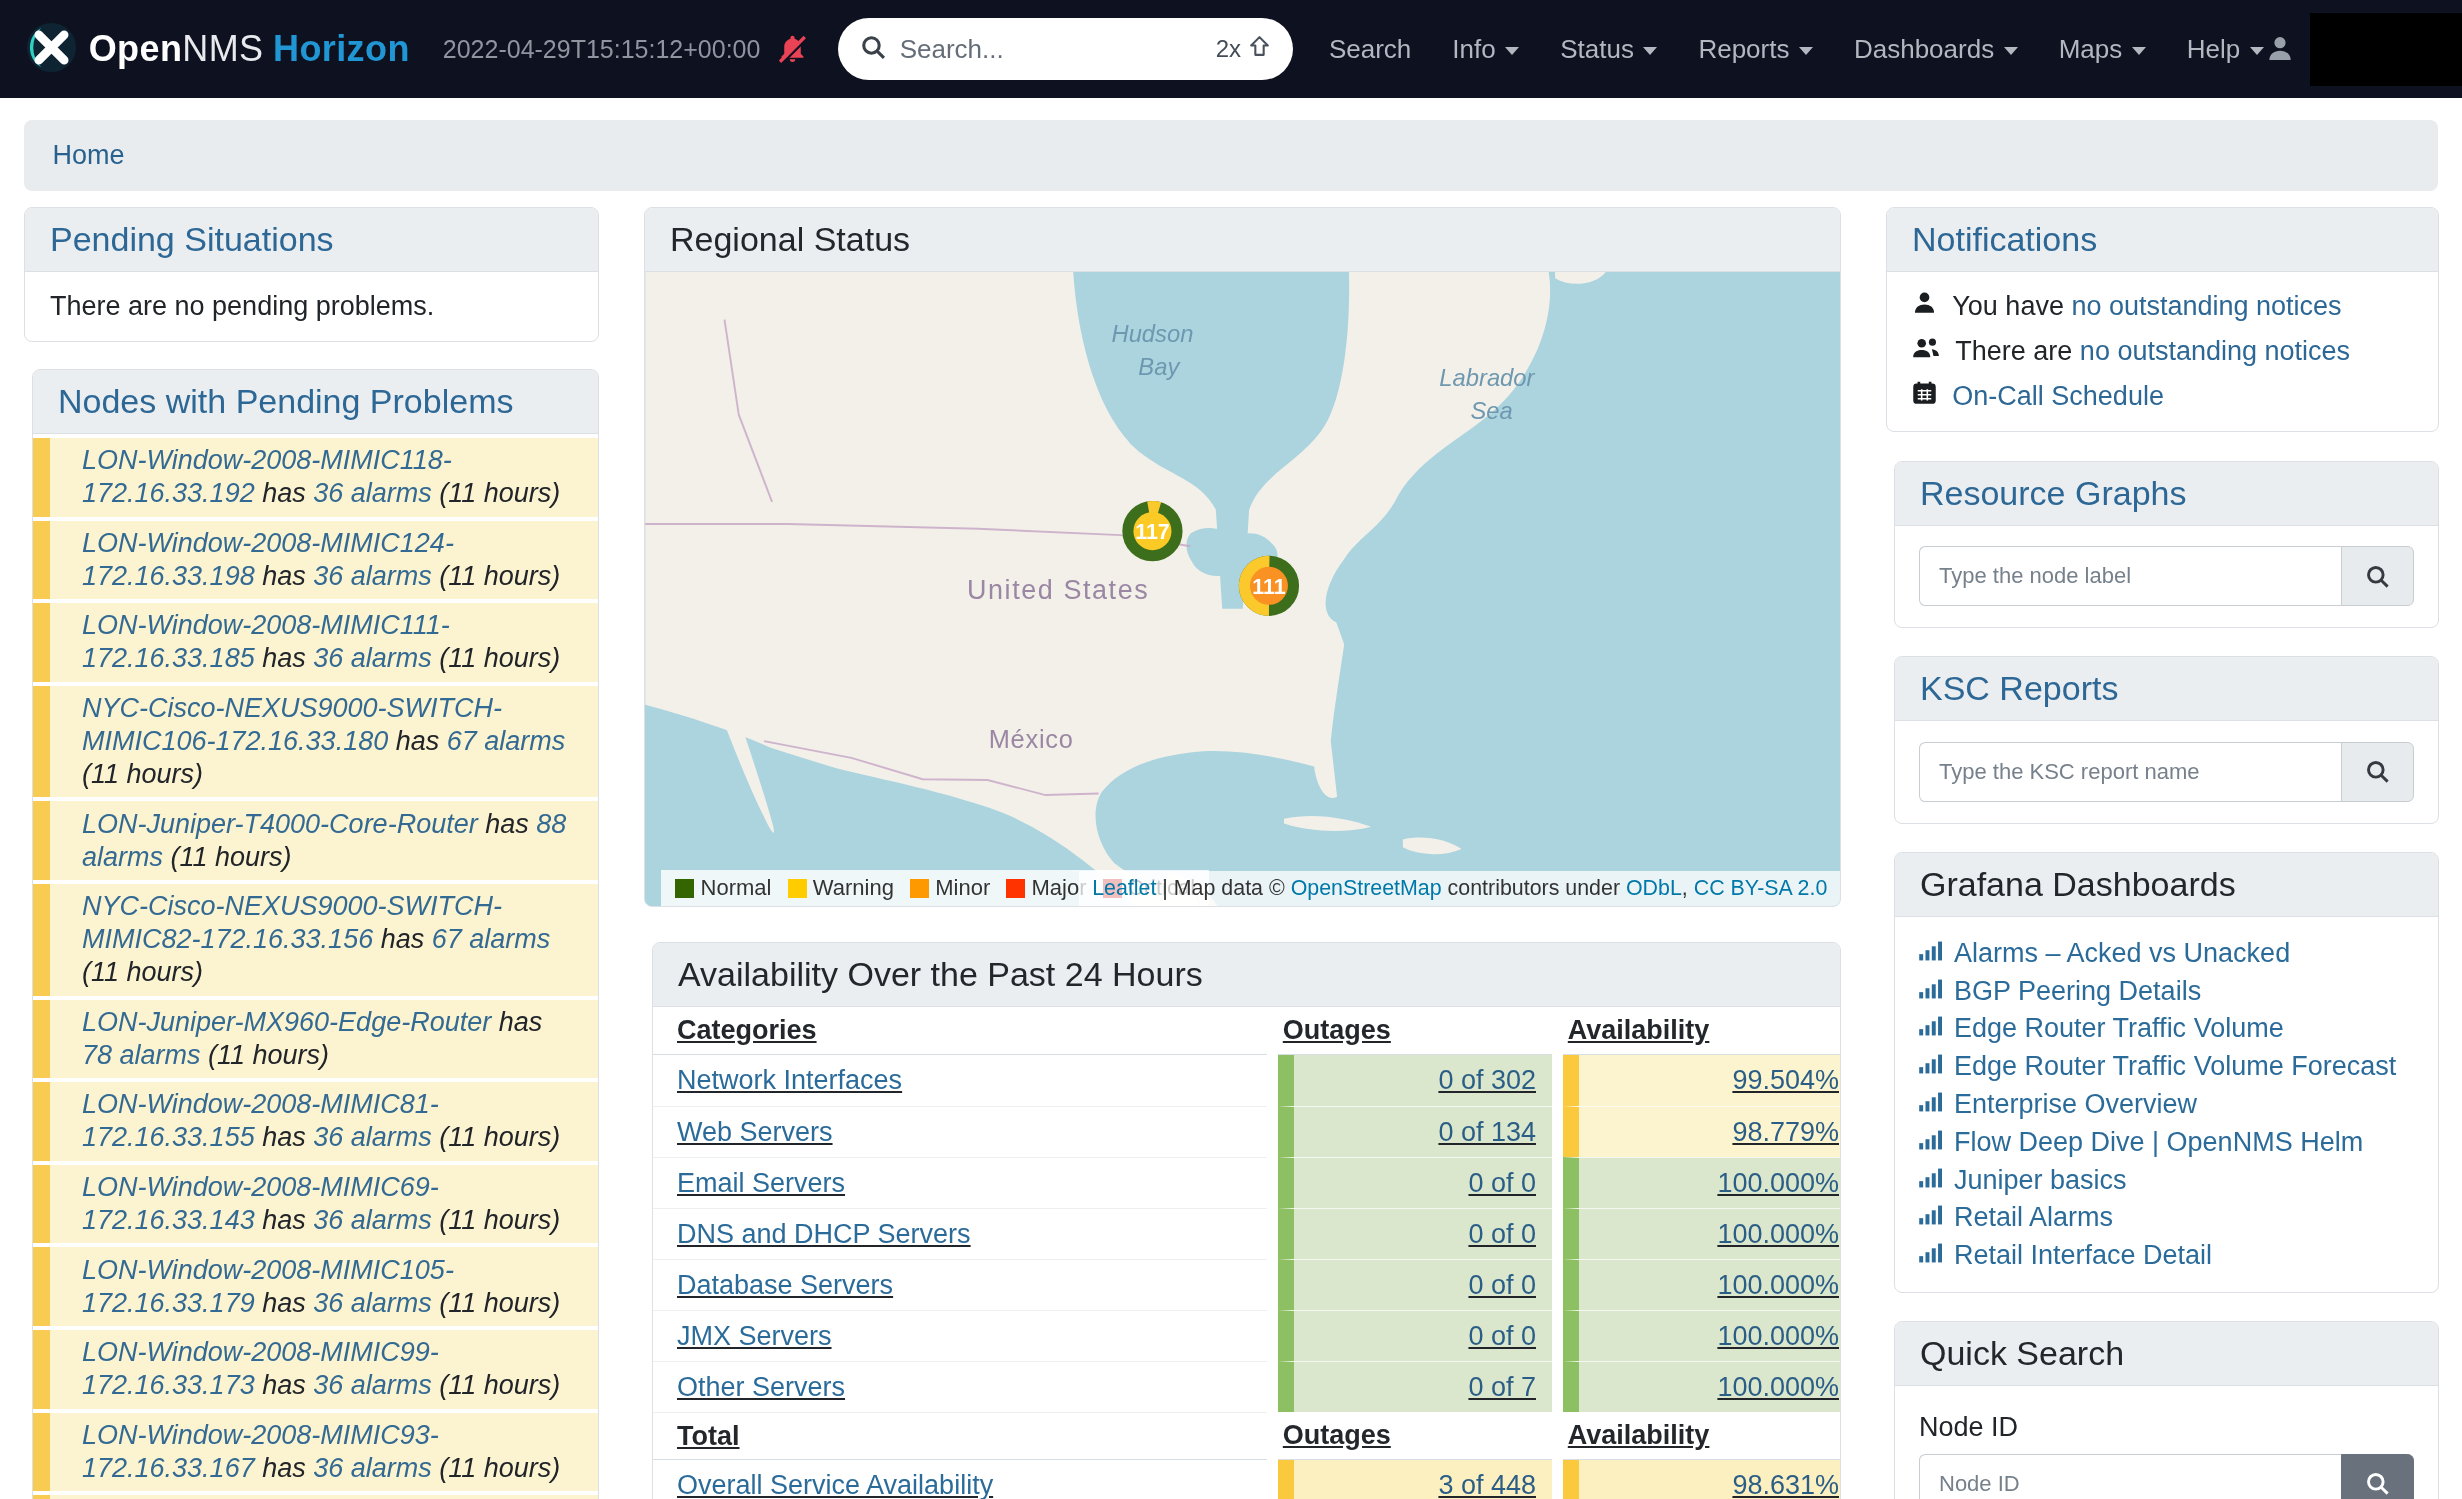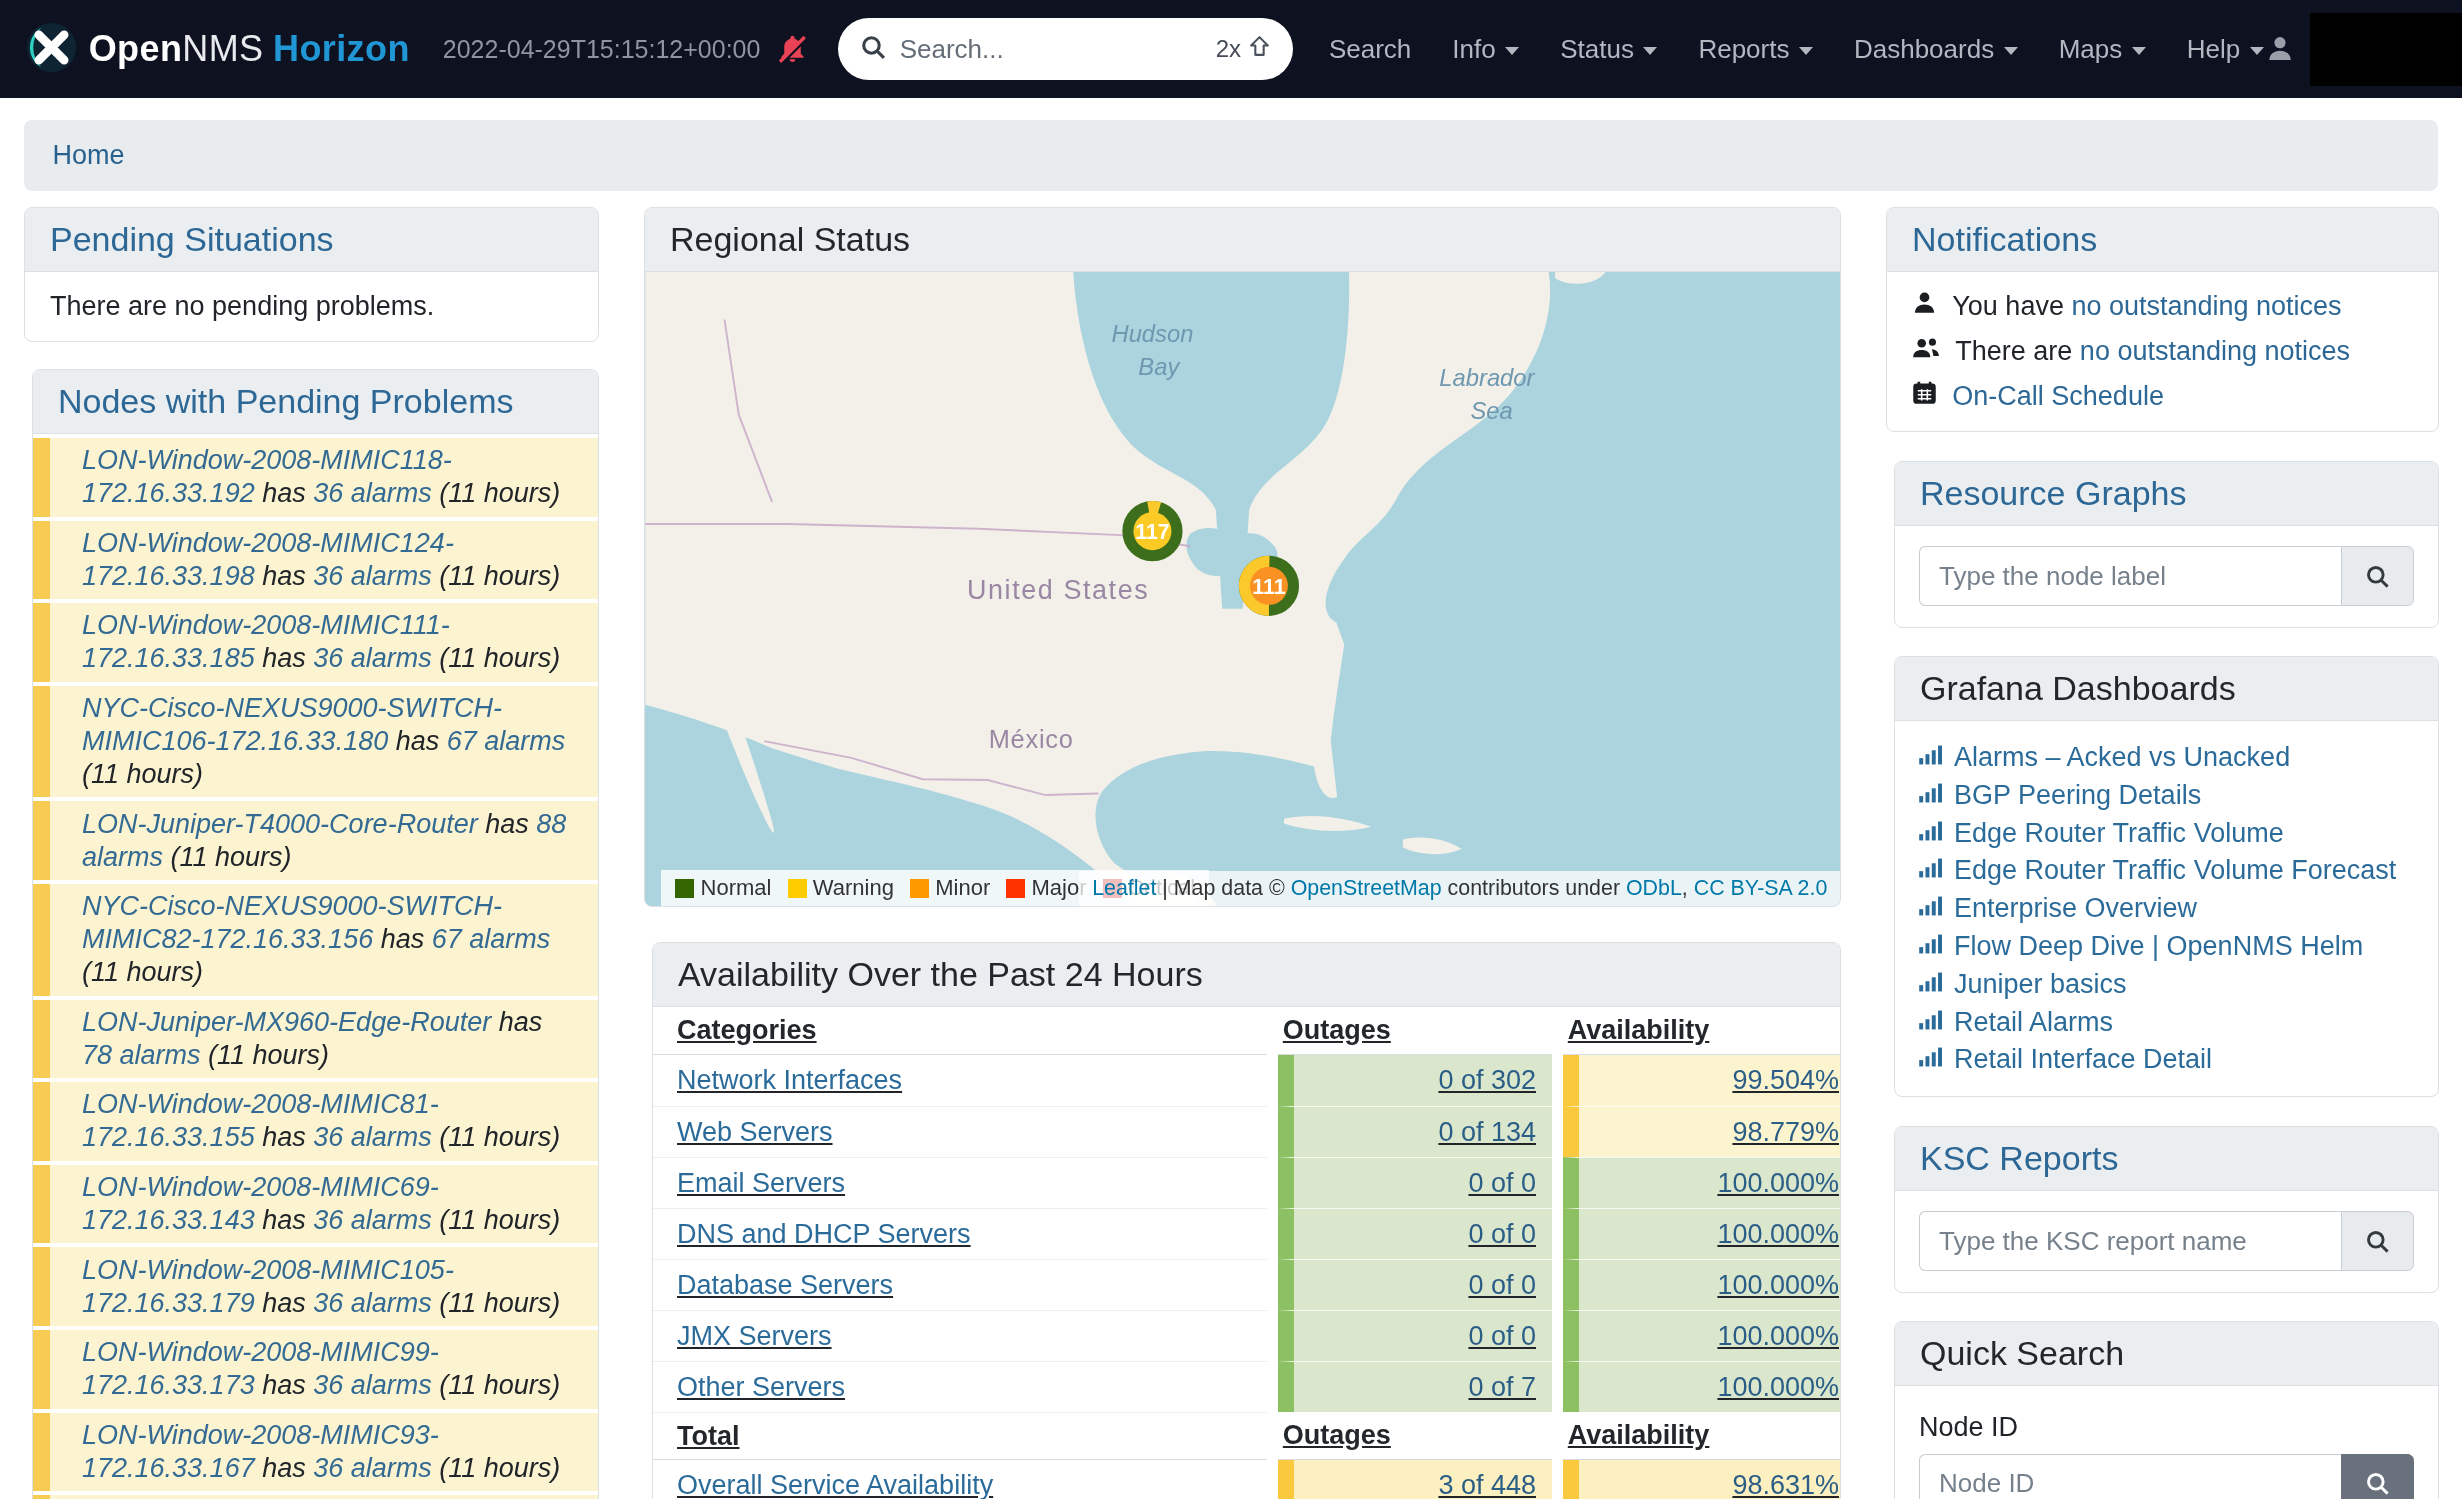--- a/index.html
+++ b/index.html
@@ -76,21 +76,21 @@
   .sev-warning { background:#fbf4cf; border-left:16px solid #fbc93d; }
   .sev-total { background:#fdf0c0; border-left:16px solid #fbc93d; }
   .no-border-top { border-top:none; }
 
   
   .col-right .panel + .panel { margin-top:28.5px; }
   .notif-row { display:flex; align-items:center; gap:14.3px; line-height:33px; padding:4.8px 0; font-size:27px; }
   .notif-row a { color:#2c6795; }
   .input-group { display:flex; height:60px; }
   .input-group input { flex:1; min-width:0; border:1.6px solid #c8cdd2; border-right:none;
-    border-radius:6.3px 0 0 6.3px; font-size:26px; padding:0 19px; color:#15803d; outline:none; font-family:inherit; }
+    border-radius:6.3px 0 0 6.3px; font-size:22px; padding:0 19px; color:#15803d; outline:none; font-family:inherit; }
   .input-group input::placeholder { color:#76818c; }
   .ig-btn { width:73px; border:1.6px solid #c8cdd2; border-radius:0 6.3px 6.3px 0; background:#e8ebee;
     display:flex; align-items:center; justify-content:center; cursor:pointer; }
   .ig-btn.dark { background:#68717c; border-color:#68717c; }
   .grafana-item { display:flex; align-items:center; gap:11px; font-size:27px; line-height:33px; padding:2.4px 0; }
   .grafana-item a { color:#2b6b9a; }
   .qs-label { font-size:27px; margin:4.8px 0 11px; }
 </style>
 </head>
 <body>
@@ -427,126 +427,126 @@
                 <circle cx="10.5" cy="10.5" r="6.5"></circle>
                 <path d="M15.5 15.5 L21 21"></path>
               </svg>
             </span>
         </div>
       </div>
     </div>
 
     <div class="panel">
       <div class="panel-header">
-          <span class="title-dark">Grafana Dashboards</span>
-        </div>
-      <div class="panel-body" style="padding:17.4px 24px;">
-        <div class="grafana-item">
-            <span><svg width="24" height="22" viewBox="0 0 30 28" fill="#2b6b9a">
-                <rect x="0" y="18" width="5" height="8"></rect>
-                <rect x="8" y="13" width="5" height="13"></rect>
-                <rect x="16" y="8" width="5" height="18"></rect>
-                <rect x="24" y="2" width="5" height="24"></rect>
-              </svg></span>
-            <a href="#">Alarms – Acked vs Unacked</a>
-          </div>
-        <div class="grafana-item">
-            <span><svg width="24" height="22" viewBox="0 0 30 28" fill="#2b6b9a">
-                <rect x="0" y="18" width="5" height="8"></rect>
-                <rect x="8" y="13" width="5" height="13"></rect>
-                <rect x="16" y="8" width="5" height="18"></rect>
-                <rect x="24" y="2" width="5" height="24"></rect>
-              </svg></span>
-            <a href="#">BGP Peering Details</a>
-          </div>
-        <div class="grafana-item">
-            <span><svg width="24" height="22" viewBox="0 0 30 28" fill="#2b6b9a">
-                <rect x="0" y="18" width="5" height="8"></rect>
-                <rect x="8" y="13" width="5" height="13"></rect>
-                <rect x="16" y="8" width="5" height="18"></rect>
-                <rect x="24" y="2" width="5" height="24"></rect>
-              </svg></span>
-            <a href="#">Edge Router Traffic Volume</a>
-          </div>
-        <div class="grafana-item">
-            <span><svg width="24" height="22" viewBox="0 0 30 28" fill="#2b6b9a">
-                <rect x="0" y="18" width="5" height="8"></rect>
-                <rect x="8" y="13" width="5" height="13"></rect>
-                <rect x="16" y="8" width="5" height="18"></rect>
-                <rect x="24" y="2" width="5" height="24"></rect>
-              </svg></span>
-            <a href="#">Edge Router Traffic Volume Forecast</a>
-          </div>
-        <div class="grafana-item">
-            <span><svg width="24" height="22" viewBox="0 0 30 28" fill="#2b6b9a">
-                <rect x="0" y="18" width="5" height="8"></rect>
-                <rect x="8" y="13" width="5" height="13"></rect>
-                <rect x="16" y="8" width="5" height="18"></rect>
-                <rect x="24" y="2" width="5" height="24"></rect>
-              </svg></span>
-            <a href="#">Enterprise Overview</a>
-          </div>
-        <div class="grafana-item">
-            <span><svg width="24" height="22" viewBox="0 0 30 28" fill="#2b6b9a">
-                <rect x="0" y="18" width="5" height="8"></rect>
-                <rect x="8" y="13" width="5" height="13"></rect>
-                <rect x="16" y="8" width="5" height="18"></rect>
-                <rect x="24" y="2" width="5" height="24"></rect>
-              </svg></span>
-            <a href="#">Flow Deep Dive | OpenNMS Helm</a>
-          </div>
-        <div class="grafana-item">
-            <span><svg width="24" height="22" viewBox="0 0 30 28" fill="#2b6b9a">
-                <rect x="0" y="18" width="5" height="8"></rect>
-                <rect x="8" y="13" width="5" height="13"></rect>
-                <rect x="16" y="8" width="5" height="18"></rect>
-                <rect x="24" y="2" width="5" height="24"></rect>
-              </svg></span>
-            <a href="#">Juniper basics</a>
-          </div>
-        <div class="grafana-item">
-            <span><svg width="24" height="22" viewBox="0 0 30 28" fill="#2b6b9a">
-                <rect x="0" y="18" width="5" height="8"></rect>
-                <rect x="8" y="13" width="5" height="13"></rect>
-                <rect x="16" y="8" width="5" height="18"></rect>
-                <rect x="24" y="2" width="5" height="24"></rect>
-              </svg></span>
-            <a href="#">Retail Alarms</a>
-          </div>
-        <div class="grafana-item">
-            <span><svg width="24" height="22" viewBox="0 0 30 28" fill="#2b6b9a">
-                <rect x="0" y="18" width="5" height="8"></rect>
-                <rect x="8" y="13" width="5" height="13"></rect>
-                <rect x="16" y="8" width="5" height="18"></rect>
-                <rect x="24" y="2" width="5" height="24"></rect>
-              </svg></span>
-            <a href="#">Retail Interface Detail</a>
-          </div>
-      </div>
-    </div>
-
-    <div class="panel">
-      <div class="panel-header">
           <a href="#" class="title-link">KSC Reports</a>
         </div>
       <div class="panel-body" style="padding:20.6px 24px;">
         <div class="input-group">
           <input type="text" placeholder="Type the KSC report name" style="">
           <span class="ig-btn">
               <svg width="27" height="27" viewBox="0 0 24 24" fill="none" stroke="#343a40" stroke-width="2.6">
                 <circle cx="10.5" cy="10.5" r="6.5"></circle>
                 <path d="M15.5 15.5 L21 21"></path>
               </svg>
             </span>
         </div>
       </div>
     </div>
 
     <div class="panel">
       <div class="panel-header">
+          <span class="title-dark">Grafana Dashboards</span>
+        </div>
+      <div class="panel-body" style="padding:17.4px 24px;">
+        <div class="grafana-item">
+            <span><svg width="24" height="22" viewBox="0 0 30 28" fill="#2b6b9a">
+                <rect x="0" y="18" width="5" height="8"></rect>
+                <rect x="8" y="13" width="5" height="13"></rect>
+                <rect x="16" y="8" width="5" height="18"></rect>
+                <rect x="24" y="2" width="5" height="24"></rect>
+              </svg></span>
+            <a href="#">Alarms – Acked vs Unacked</a>
+          </div>
+        <div class="grafana-item">
+            <span><svg width="24" height="22" viewBox="0 0 30 28" fill="#2b6b9a">
+                <rect x="0" y="18" width="5" height="8"></rect>
+                <rect x="8" y="13" width="5" height="13"></rect>
+                <rect x="16" y="8" width="5" height="18"></rect>
+                <rect x="24" y="2" width="5" height="24"></rect>
+              </svg></span>
+            <a href="#">BGP Peering Details</a>
+          </div>
+        <div class="grafana-item">
+            <span><svg width="24" height="22" viewBox="0 0 30 28" fill="#2b6b9a">
+                <rect x="0" y="18" width="5" height="8"></rect>
+                <rect x="8" y="13" width="5" height="13"></rect>
+                <rect x="16" y="8" width="5" height="18"></rect>
+                <rect x="24" y="2" width="5" height="24"></rect>
+              </svg></span>
+            <a href="#">Edge Router Traffic Volume</a>
+          </div>
+        <div class="grafana-item">
+            <span><svg width="24" height="22" viewBox="0 0 30 28" fill="#2b6b9a">
+                <rect x="0" y="18" width="5" height="8"></rect>
+                <rect x="8" y="13" width="5" height="13"></rect>
+                <rect x="16" y="8" width="5" height="18"></rect>
+                <rect x="24" y="2" width="5" height="24"></rect>
+              </svg></span>
+            <a href="#">Edge Router Traffic Volume Forecast</a>
+          </div>
+        <div class="grafana-item">
+            <span><svg width="24" height="22" viewBox="0 0 30 28" fill="#2b6b9a">
+                <rect x="0" y="18" width="5" height="8"></rect>
+                <rect x="8" y="13" width="5" height="13"></rect>
+                <rect x="16" y="8" width="5" height="18"></rect>
+                <rect x="24" y="2" width="5" height="24"></rect>
+              </svg></span>
+            <a href="#">Enterprise Overview</a>
+          </div>
+        <div class="grafana-item">
+            <span><svg width="24" height="22" viewBox="0 0 30 28" fill="#2b6b9a">
+                <rect x="0" y="18" width="5" height="8"></rect>
+                <rect x="8" y="13" width="5" height="13"></rect>
+                <rect x="16" y="8" width="5" height="18"></rect>
+                <rect x="24" y="2" width="5" height="24"></rect>
+              </svg></span>
+            <a href="#">Flow Deep Dive | OpenNMS Helm</a>
+          </div>
+        <div class="grafana-item">
+            <span><svg width="24" height="22" viewBox="0 0 30 28" fill="#2b6b9a">
+                <rect x="0" y="18" width="5" height="8"></rect>
+                <rect x="8" y="13" width="5" height="13"></rect>
+                <rect x="16" y="8" width="5" height="18"></rect>
+                <rect x="24" y="2" width="5" height="24"></rect>
+              </svg></span>
+            <a href="#">Juniper basics</a>
+          </div>
+        <div class="grafana-item">
+            <span><svg width="24" height="22" viewBox="0 0 30 28" fill="#2b6b9a">
+                <rect x="0" y="18" width="5" height="8"></rect>
+                <rect x="8" y="13" width="5" height="13"></rect>
+                <rect x="16" y="8" width="5" height="18"></rect>
+                <rect x="24" y="2" width="5" height="24"></rect>
+              </svg></span>
+            <a href="#">Retail Alarms</a>
+          </div>
+        <div class="grafana-item">
+            <span><svg width="24" height="22" viewBox="0 0 30 28" fill="#2b6b9a">
+                <rect x="0" y="18" width="5" height="8"></rect>
+                <rect x="8" y="13" width="5" height="13"></rect>
+                <rect x="16" y="8" width="5" height="18"></rect>
+                <rect x="24" y="2" width="5" height="24"></rect>
+              </svg></span>
+            <a href="#">Retail Interface Detail</a>
+          </div>
+      </div>
+    </div>
+
+    <div class="panel">
+      <div class="panel-header">
           <span class="title-dark">Quick Search</span>
         </div>
       <div class="panel-body" style="padding:20.6px 24px;">
         <div class="qs-label-wrap">
             <div class="qs-label">Node ID</div>
           </div>
         <div class="input-group qs-group">
           <input type="text" placeholder="Node ID" style="">
           <span class="ig-btn dark">
               <svg width="27" height="27" viewBox="0 0 24 24" fill="none" stroke="#fff" stroke-width="2.6">

